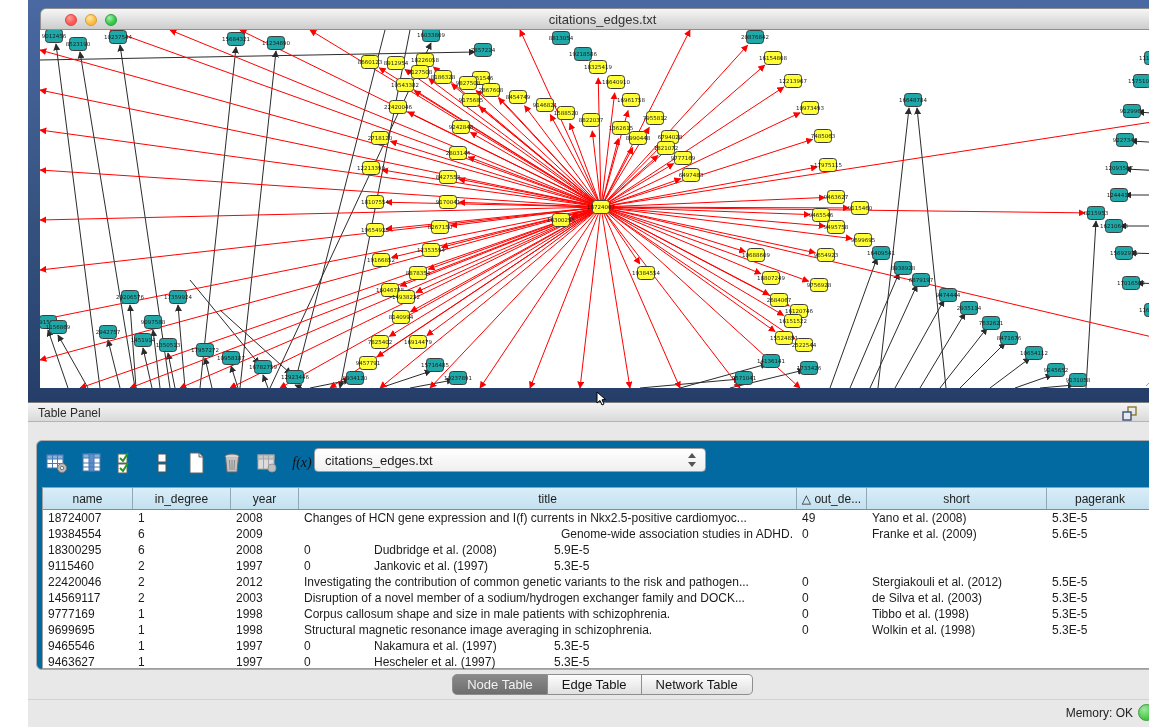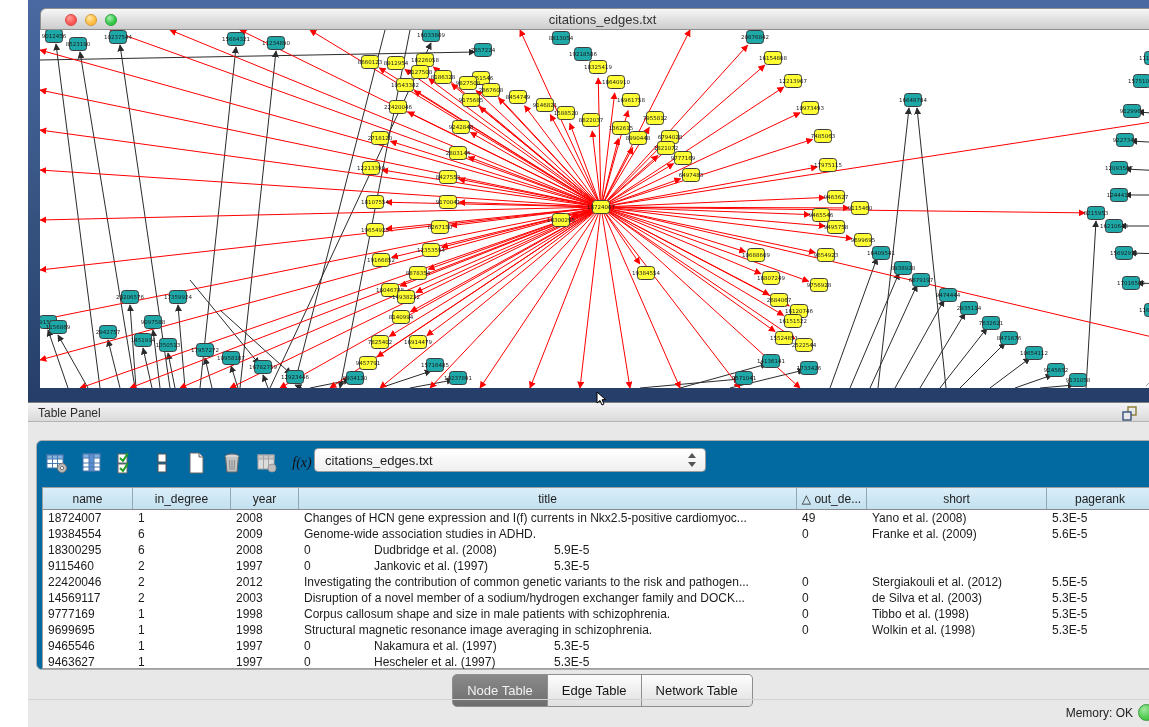--- a/index.html
+++ b/index.html
@@ -49,21 +49,21 @@
       background:linear-gradient(#daeef9,#c3e0ef);}
   .tbody{position:relative;}
   .tr{display:flex;height:16px;}
   .td{box-sizing:border-box;padding:1px 4px 0 5px;font-size:12px;color:#1c1c1c;
       overflow:hidden;white-space:nowrap;}
   .vscroll{position:absolute;right:0;top:21px;width:14px;height:159px;background:#f5f5f5;border-left:1px solid #cfcfcf;box-sizing:border-box;}
   .vthumb{position:absolute;left:2px;top:4px;width:9px;height:42px;border-radius:5px;
           background:linear-gradient(90deg,#c6c6c6,#a9a9a9);border:1px solid #949494;}
 
   .tabs{position:absolute;left:0;top:674px;width:1149px;display:flex;justify-content:center;}
-  .seg{height:33px;box-sizing:border-box;border:1px solid #8e8e8e;border-left:none;
+  .seg{height:21px;box-sizing:border-box;border:1px solid #8e8e8e;border-left:none;
        font-size:13px;color:#141414;display:flex;align-items:center;padding:0 14px;
        background:linear-gradient(#fdfdfd,#e0e0e0);text-align:right;}
   .seg:first-child{border-left:1px solid #8e8e8e;border-radius:5px 0 0 5px;}
   .seg:last-child{border-radius:0 5px 5px 0;}
   .seg.active{background:linear-gradient(#8a8a8a,#6e6e6e);color:#f2f2f2;}
 
   .statusbar{position:absolute;left:0;bottom:9px;width:1149px;height:19px;border-top:1px solid #d2d2d2;box-sizing:border-box;}
   .mem-label{position:absolute;right:44px;top:6px;font-size:12px;color:#222;}
   .mem-dot{position:absolute;right:22px;top:4px;width:15px;height:15px;border-radius:50%;
            background:radial-gradient(circle at 35% 30%,#9fe89f,#46c846 65%);border:1px solid #379b37;}
@@ -580,21 +580,21 @@
             <div class="td" style="width: 68px;">2008</div>
             <div class="td" style="width: 498px;">Changes of HCN gene expression and I(f) currents in Nkx2.5-positive cardiomyoc...</div>
             <div class="td" style="width: 70px;">49</div>
             <div class="td" style="width: 180px;">Yano et al. (2008)</div>
             <div class="td" style="width: 107px;">5.3E-5</div>
           </div>
           <div class="tr">
             <div class="td" style="width: 90px;">19384554</div>
             <div class="td" style="width: 98px;">6</div>
             <div class="td" style="width: 68px;">2009</div>
-            <div class="td" style="width: 498px;">Genome-wide association studies in ADHD.</div>
+            <div class="td" style="width: 498px; text-align: right;">Genome-wide association studies in ADHD.</div>
             <div class="td" style="width: 70px;">0</div>
             <div class="td" style="width: 180px;">Franke et al. (2009)</div>
             <div class="td" style="width: 107px;">5.6E-5</div>
           </div>
           <div class="tr">
             <div class="td" style="width: 90px;">18300295</div>
             <div class="td" style="width: 98px;">6</div>
             <div class="td" style="width: 68px;">2008</div>
             <div class="td" style="width: 70px;">0</div>
             <div class="td" style="width: 180px;">Dudbridge et al. (2008)</div>

